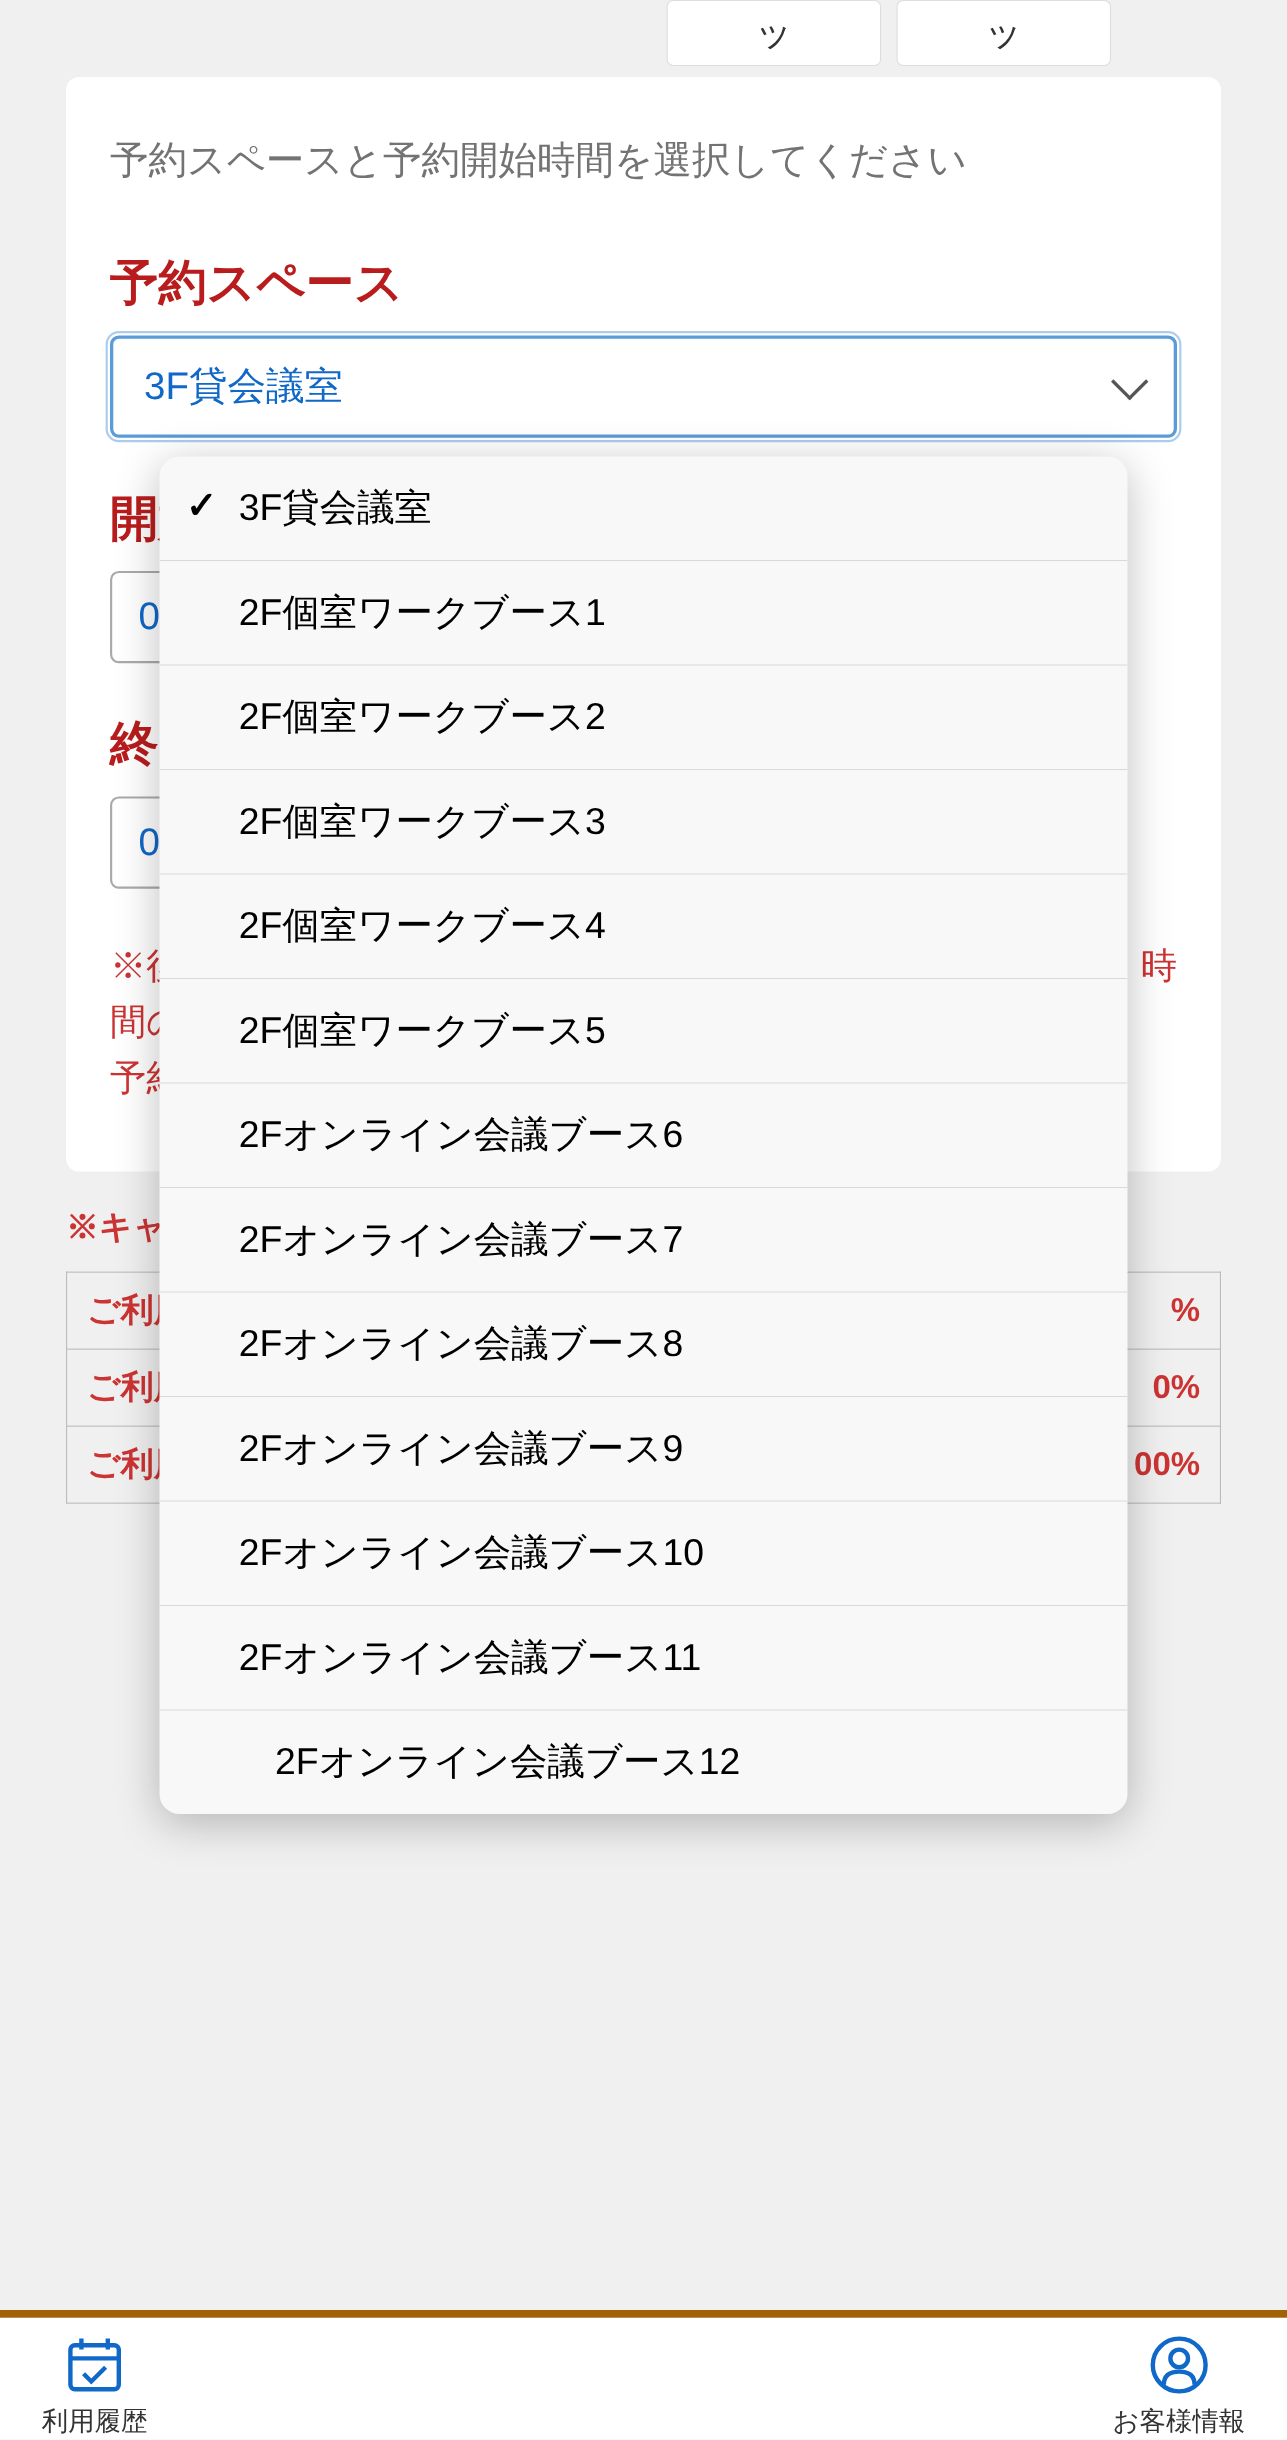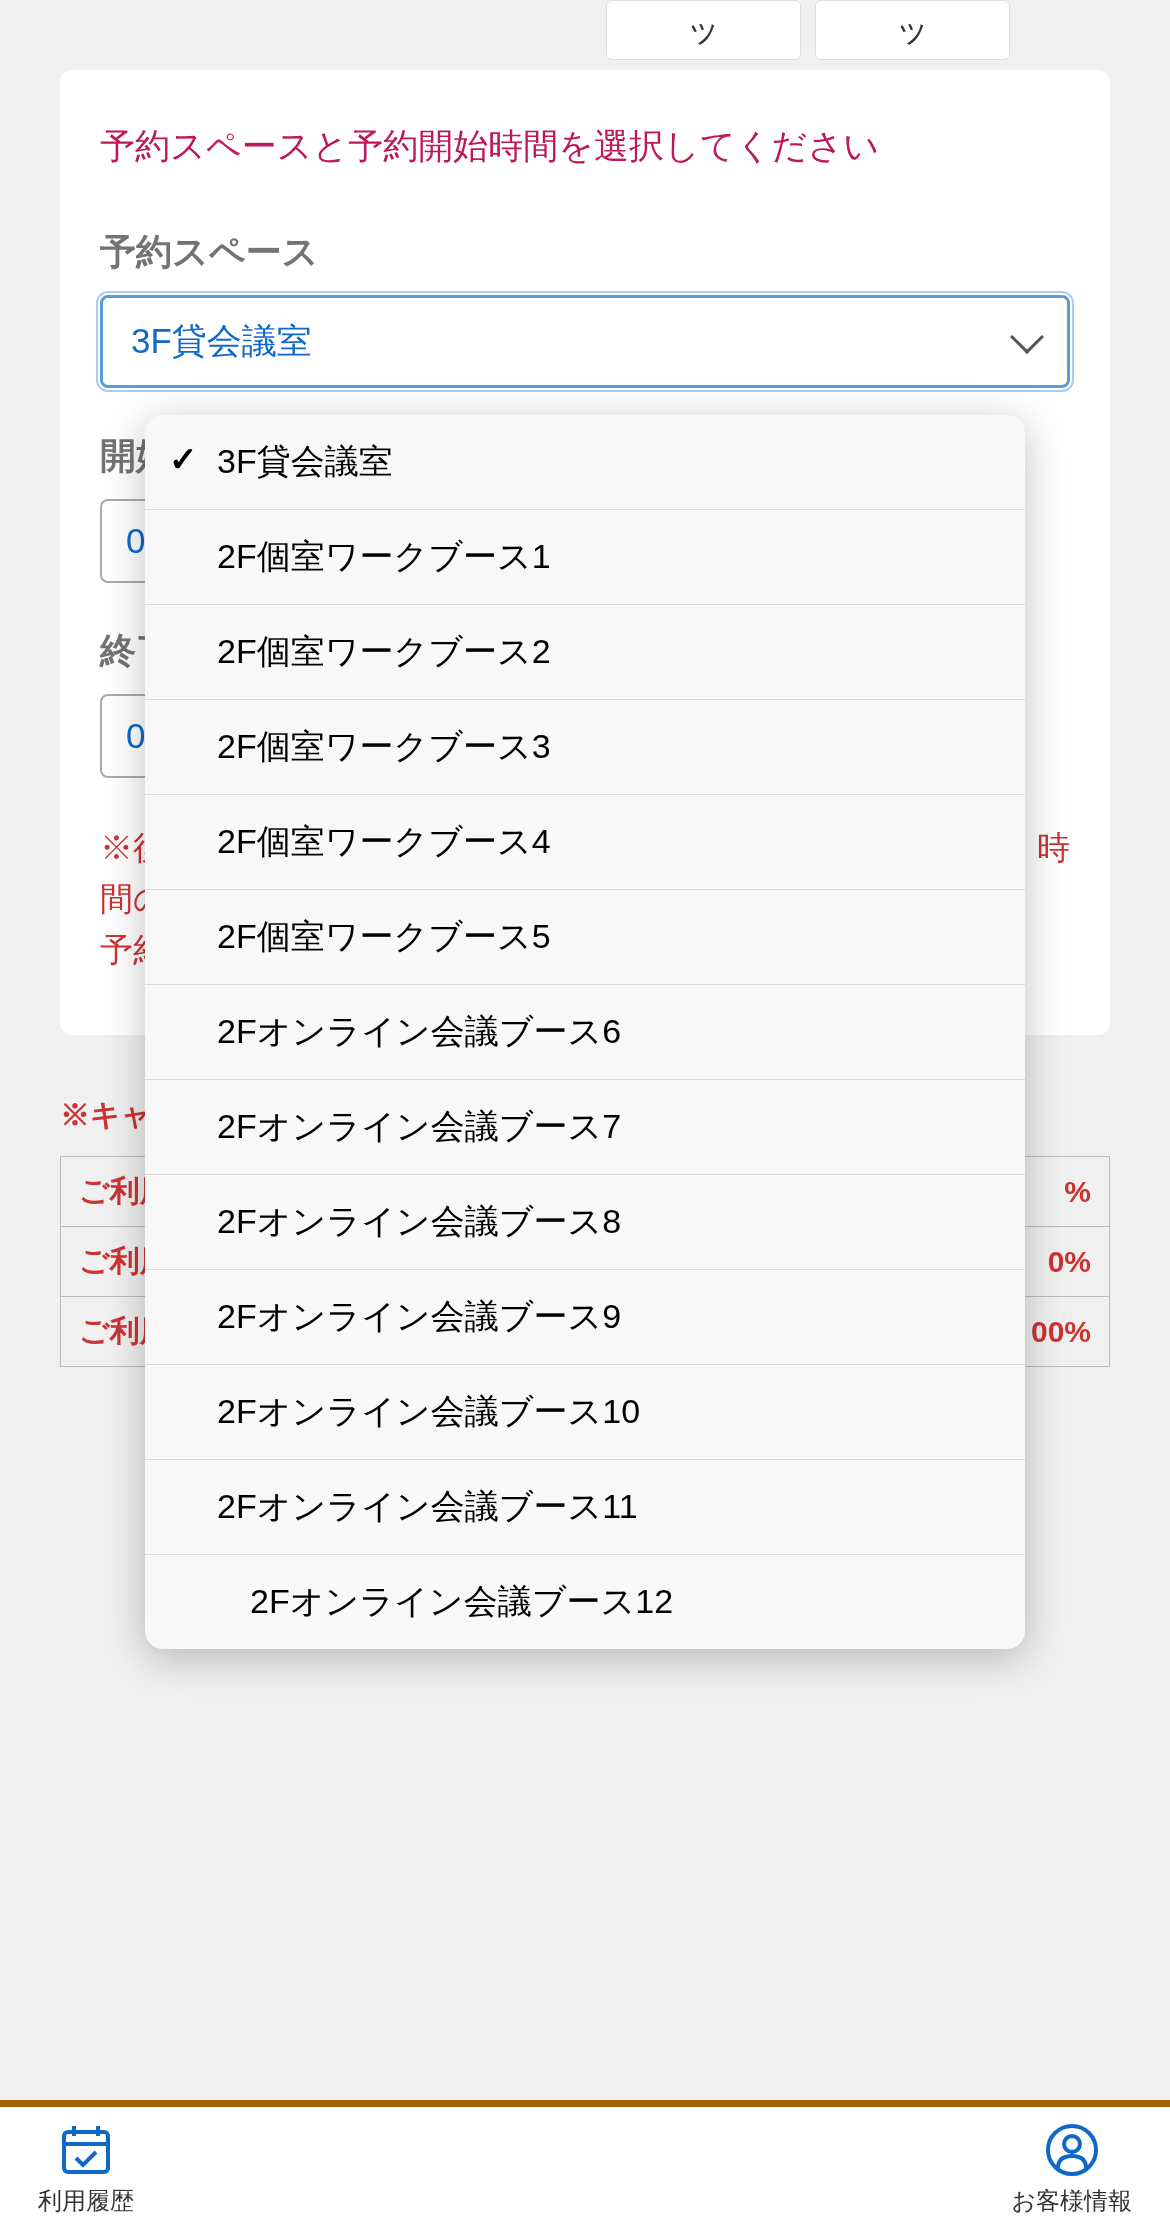--- a/index.html
+++ b/index.html
@@ -40,29 +40,29 @@
       margin: 0 60px;
       border-radius: 12px;
       padding: 50px 40px 60px;
       position: absolute;
       top: 70px;
       left: 0;
       right: 0;
       width: 1050px;
     }
     .instruction {
-      color: #be185d;
+      color: #737373;
       font-size: 35px;
       line-height: 1.5;
       margin-bottom: 55px;
     }
     .field-label {
-      font-size: 36px;
-      font-weight: bold;
-      color: #737373;
+      font-size: 44px;
+      font-weight: bold;
+      color: #b91c1c;
       margin-bottom: 18px;
     }
     .select-box {
       border: 3px solid #5a9bd8;
       border-radius: 8px;
       outline: 2px solid #aaccee;
       outline-offset: 2px;
       padding: 20px 28px;
       font-size: 35px;
       color: #1068c8;

